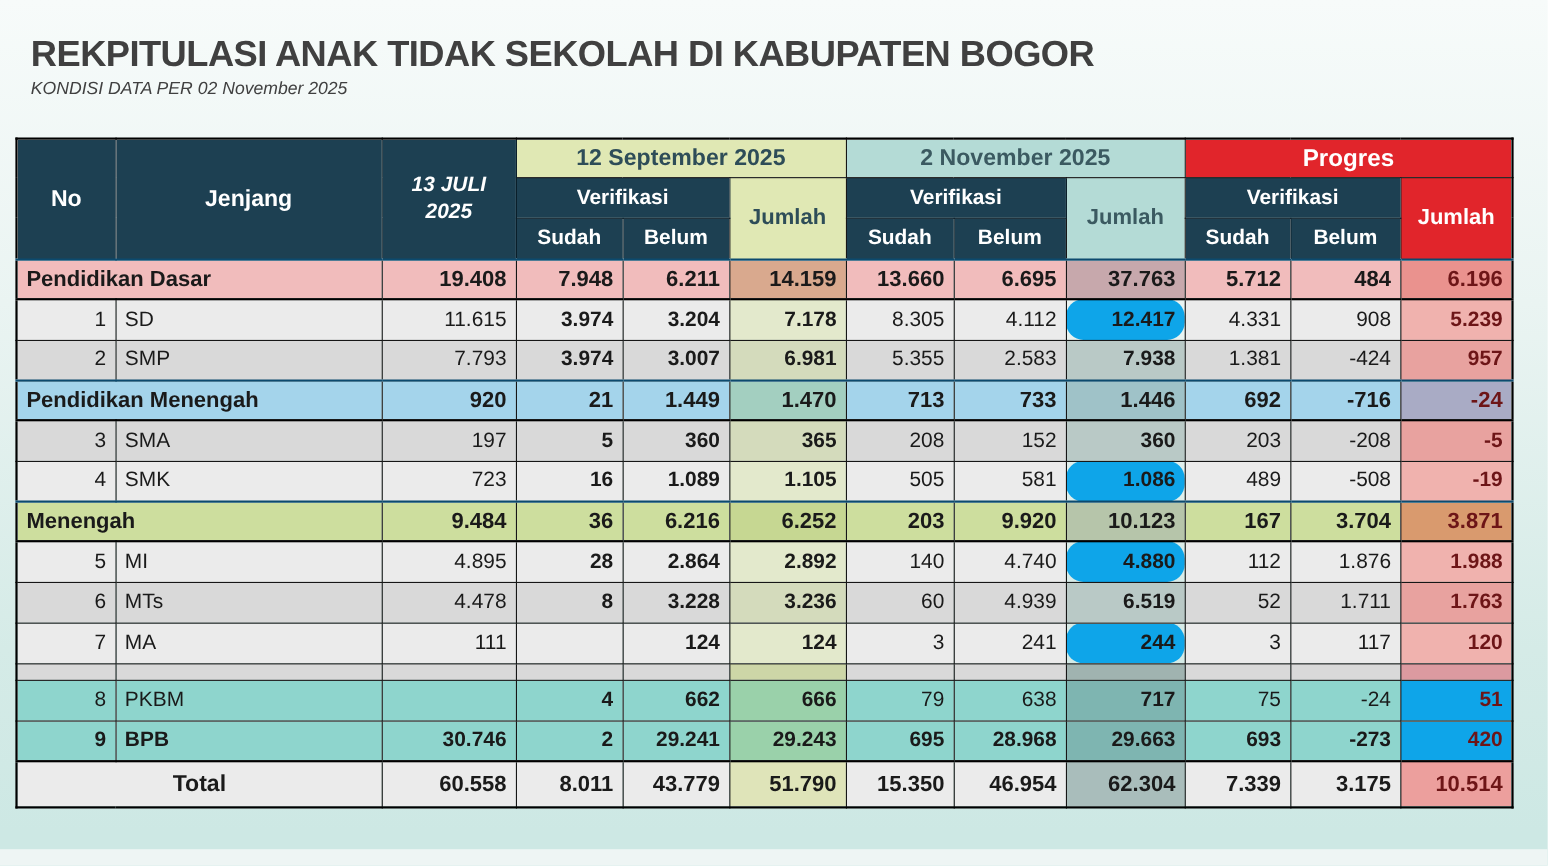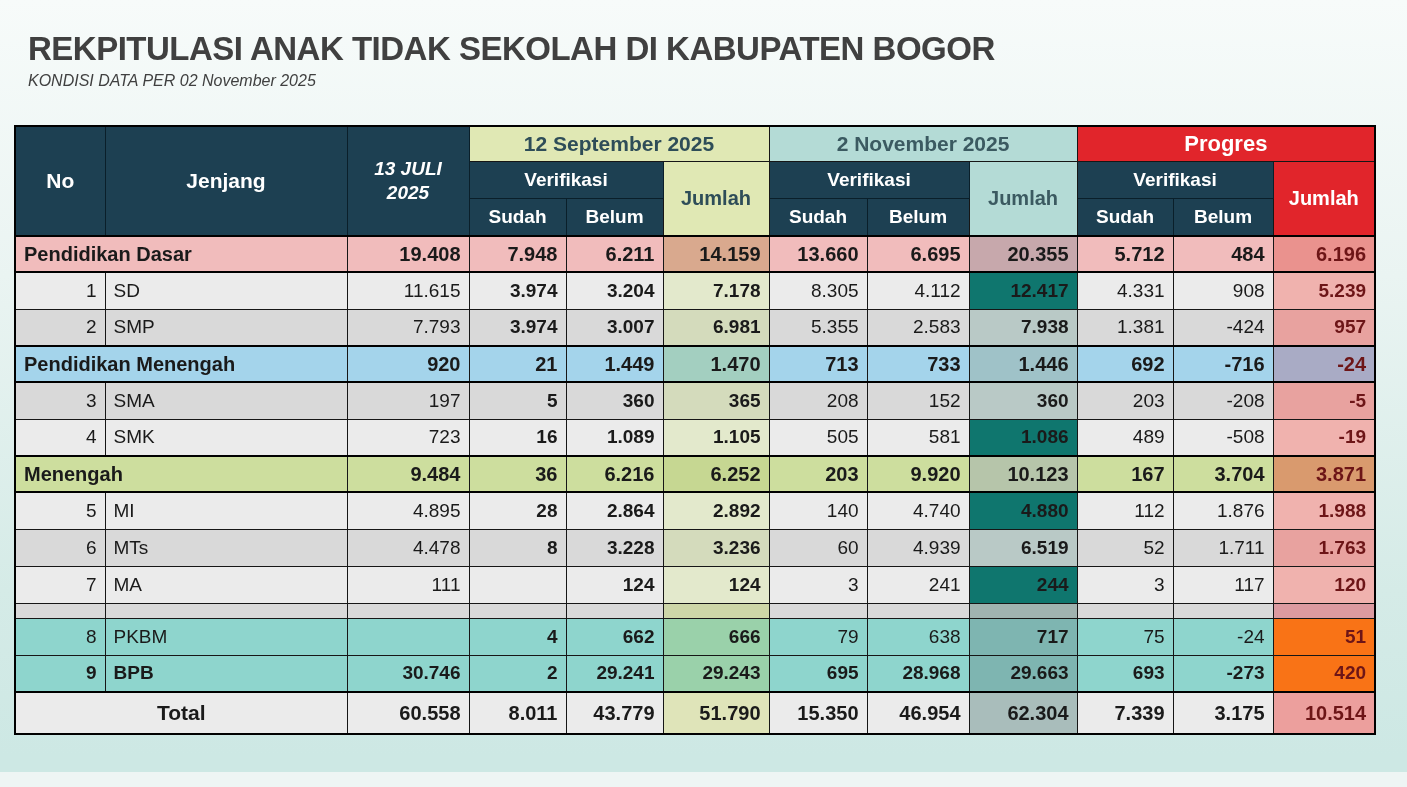--- a/index.html
+++ b/index.html
@@ -29,39 +29,39 @@
   .th-nov{background:#b4dbd6;color:#3b5a61;font-size:21px;}
   .th-prog{background:#e1252b;color:#ffffff;font-size:22px;}
   .th-jml{font-size:20px;}
   tr.h1{height:35px;} tr.h2{height:37px;} tr.h3{height:38px;}
 
   tbody td{text-align:right;}
   td.name-cell{text-align:left;}
   td.no-cell{text-align:right;}
   tr.row-item{height:37px;} tr.row-section{height:36px;}
   tr.row-spacer{height:15px;} tr.row-total{height:42px;}
-  tr.row-section td{border-top:2px solid #000000;border-bottom:2px solid #000;font-weight:bold;font-size:20px;}
+  tr.row-section td{border-top:2px solid #0c4a6e;border-bottom:2px solid #000;font-weight:bold;font-size:20px;}
   tr.row-total td{border-top:2px solid #000;font-weight:bold;font-size:20px;}
   tr.row-total td.name-cell{text-align:center;font-size:21px;}
   tr.bold-row td{font-weight:bold;}
   td.c-ss,td.c-sb,td.c-sj,td.c-nj,td.c-pj{font-weight:bold;}
   td.c-pj{color:#6d1517;}
 
   .theme-pink  td{background:#f1bcbc;}
   .theme-pink  td.c-sj{background:#d9a98e;} .theme-pink td.c-nj{background:#c7a8ac;} .theme-pink td.c-pj{background:#ea928e;}
   .theme-light td{background:#ebebeb;}
-  .theme-light td.c-sj{background:#e3e9cc;padding-left:18px;} .theme-light td.c-nj{background:#0f766e;} .theme-light td.c-pj{background:#f0b2ae;}
+  .theme-light td.c-sj{background:#e3e9cc;padding-left:18px;} .theme-light td.c-nj{background:#0ea5e9;border-radius:16px;} .theme-light td.c-pj{background:#f0b2ae;}
   .theme-dark  td{background:#d9d9d9;}
   .theme-dark  td.c-sj{background:#d4dbbc;} .theme-dark td.c-nj{background:#b9c9c6;} .theme-dark td.c-pj{background:#e8a29f;}
   .theme-blue  td{background:#a4d4eb;}
   .theme-blue  td.c-sj{background:#a3cfc0;} .theme-blue td.c-nj{background:#9fc2c8;} .theme-blue td.c-pj{background:#a9abc5;}
   .theme-green td{background:#cdde9e;}
   .theme-green td.c-sj{background:#c6d792;} .theme-green td.c-nj{background:#b6c5aa;} .theme-green td.c-pj{background:#d99a6e;}
   .theme-teal  td{background:#8ed5cd;}
-  .theme-teal  td.c-sj{background:#9ad1aa;} .theme-teal td.c-nj{background:#7eb5b1;margin-top:16px;} .theme-teal td.c-pj{background:#f97316;}
+  .theme-teal  td.c-sj{background:#9ad1aa;} .theme-teal td.c-nj{background:#7eb5b1;margin-top:16px;} .theme-teal td.c-pj{background:#0ea5e9;}
   .theme-spacer td{background:#d9d9d9;}
   .theme-spacer td.c-sj{background:#cdd6a7;} .theme-spacer td.c-nj{background:#a0b3b0;} .theme-spacer td.c-pj{background:#dc9aa0;}
   .theme-total td{background:#ebebeb;}
   .theme-total td.c-sj{background:#dfe4b9;} .theme-total td.c-nj{background:#a9bdbb;} .theme-total td.c-pj{background:#ec9f9d;}
 </style>
 </head>
 <body>
 
 <div class="titleblock">
   <h1 class="title">REKPITULASI ANAK TIDAK SEKOLAH DI KABUPATEN BOGOR</h1>
@@ -111,21 +111,21 @@
   </thead>
   <tbody>
       <tr class="theme-pink row-section">
         <td colspan="2" class="name-cell">Pendidikan Dasar</td>
         <td class="num c-juli">19.408</td>
         <td class="num c-ss">7.948</td>
         <td class="num c-sb">6.211</td>
         <td class="num c-sj">14.159</td>
         <td class="num c-ns">13.660</td>
         <td class="num c-nb">6.695</td>
-        <td class="num c-nj">20.355</td>
+        <td class="num c-nj">37.763</td>
         <td class="num c-ps">5.712</td>
         <td class="num c-pb">484</td>
         <td class="num c-pj">6.196</td>
       </tr>
       <tr class="theme-light row-item">
         <td class="no-cell">1</td>
         <td class="name-cell">SD</td>
         <td class="num c-juli">11.615</td>
         <td class="num c-ss">3.974</td>
         <td class="num c-sb">3.204</td>

